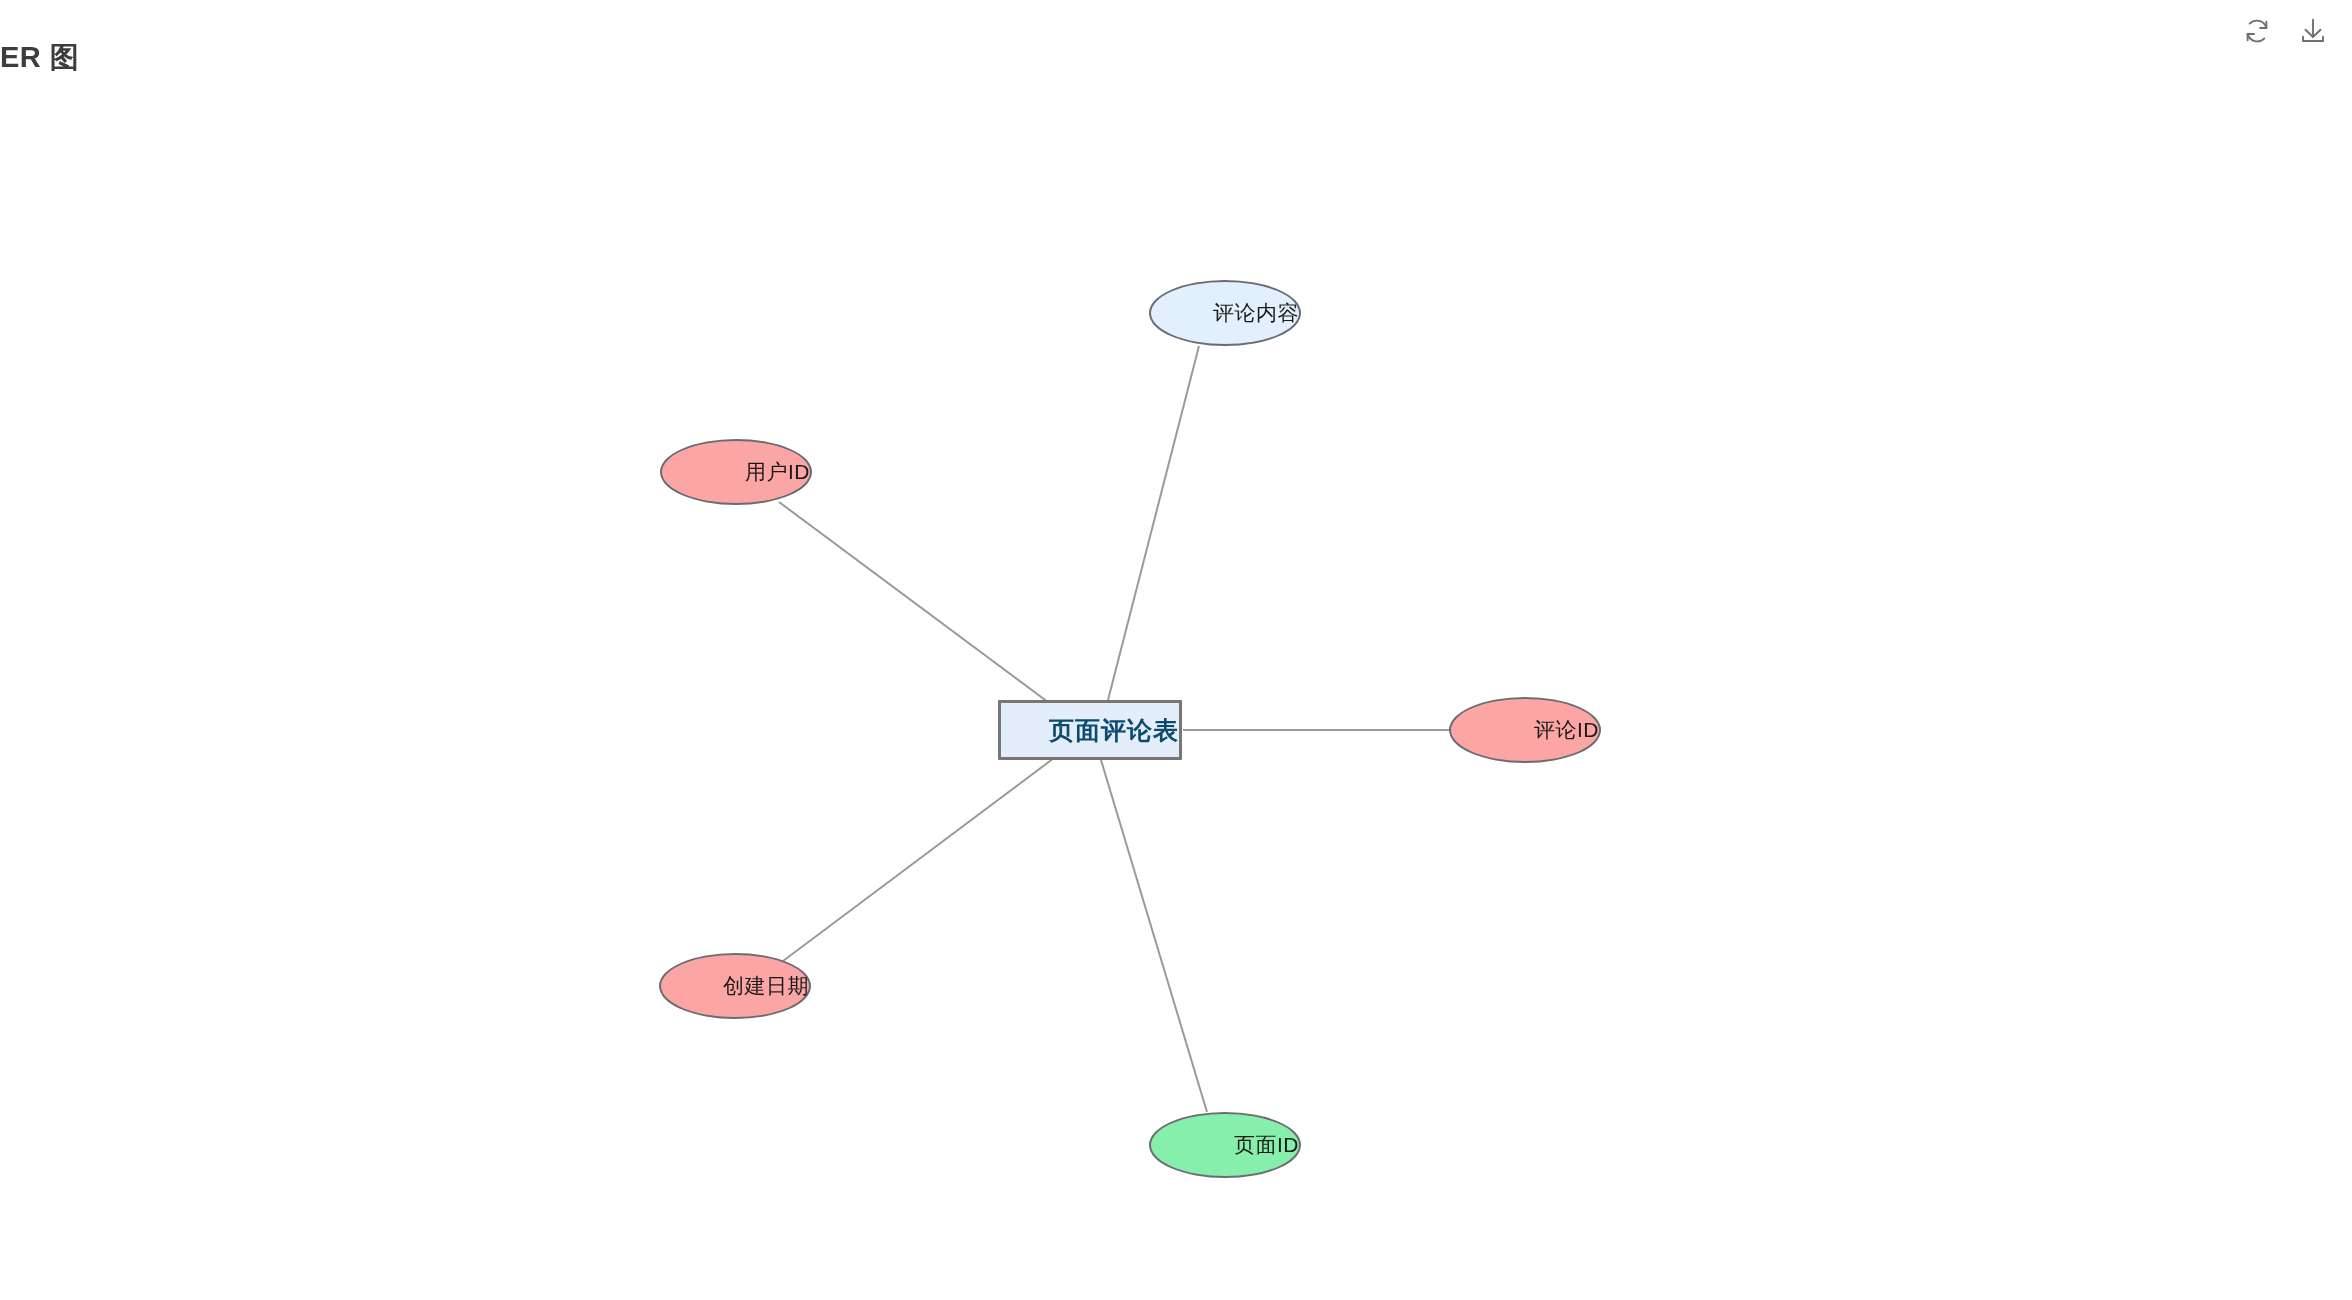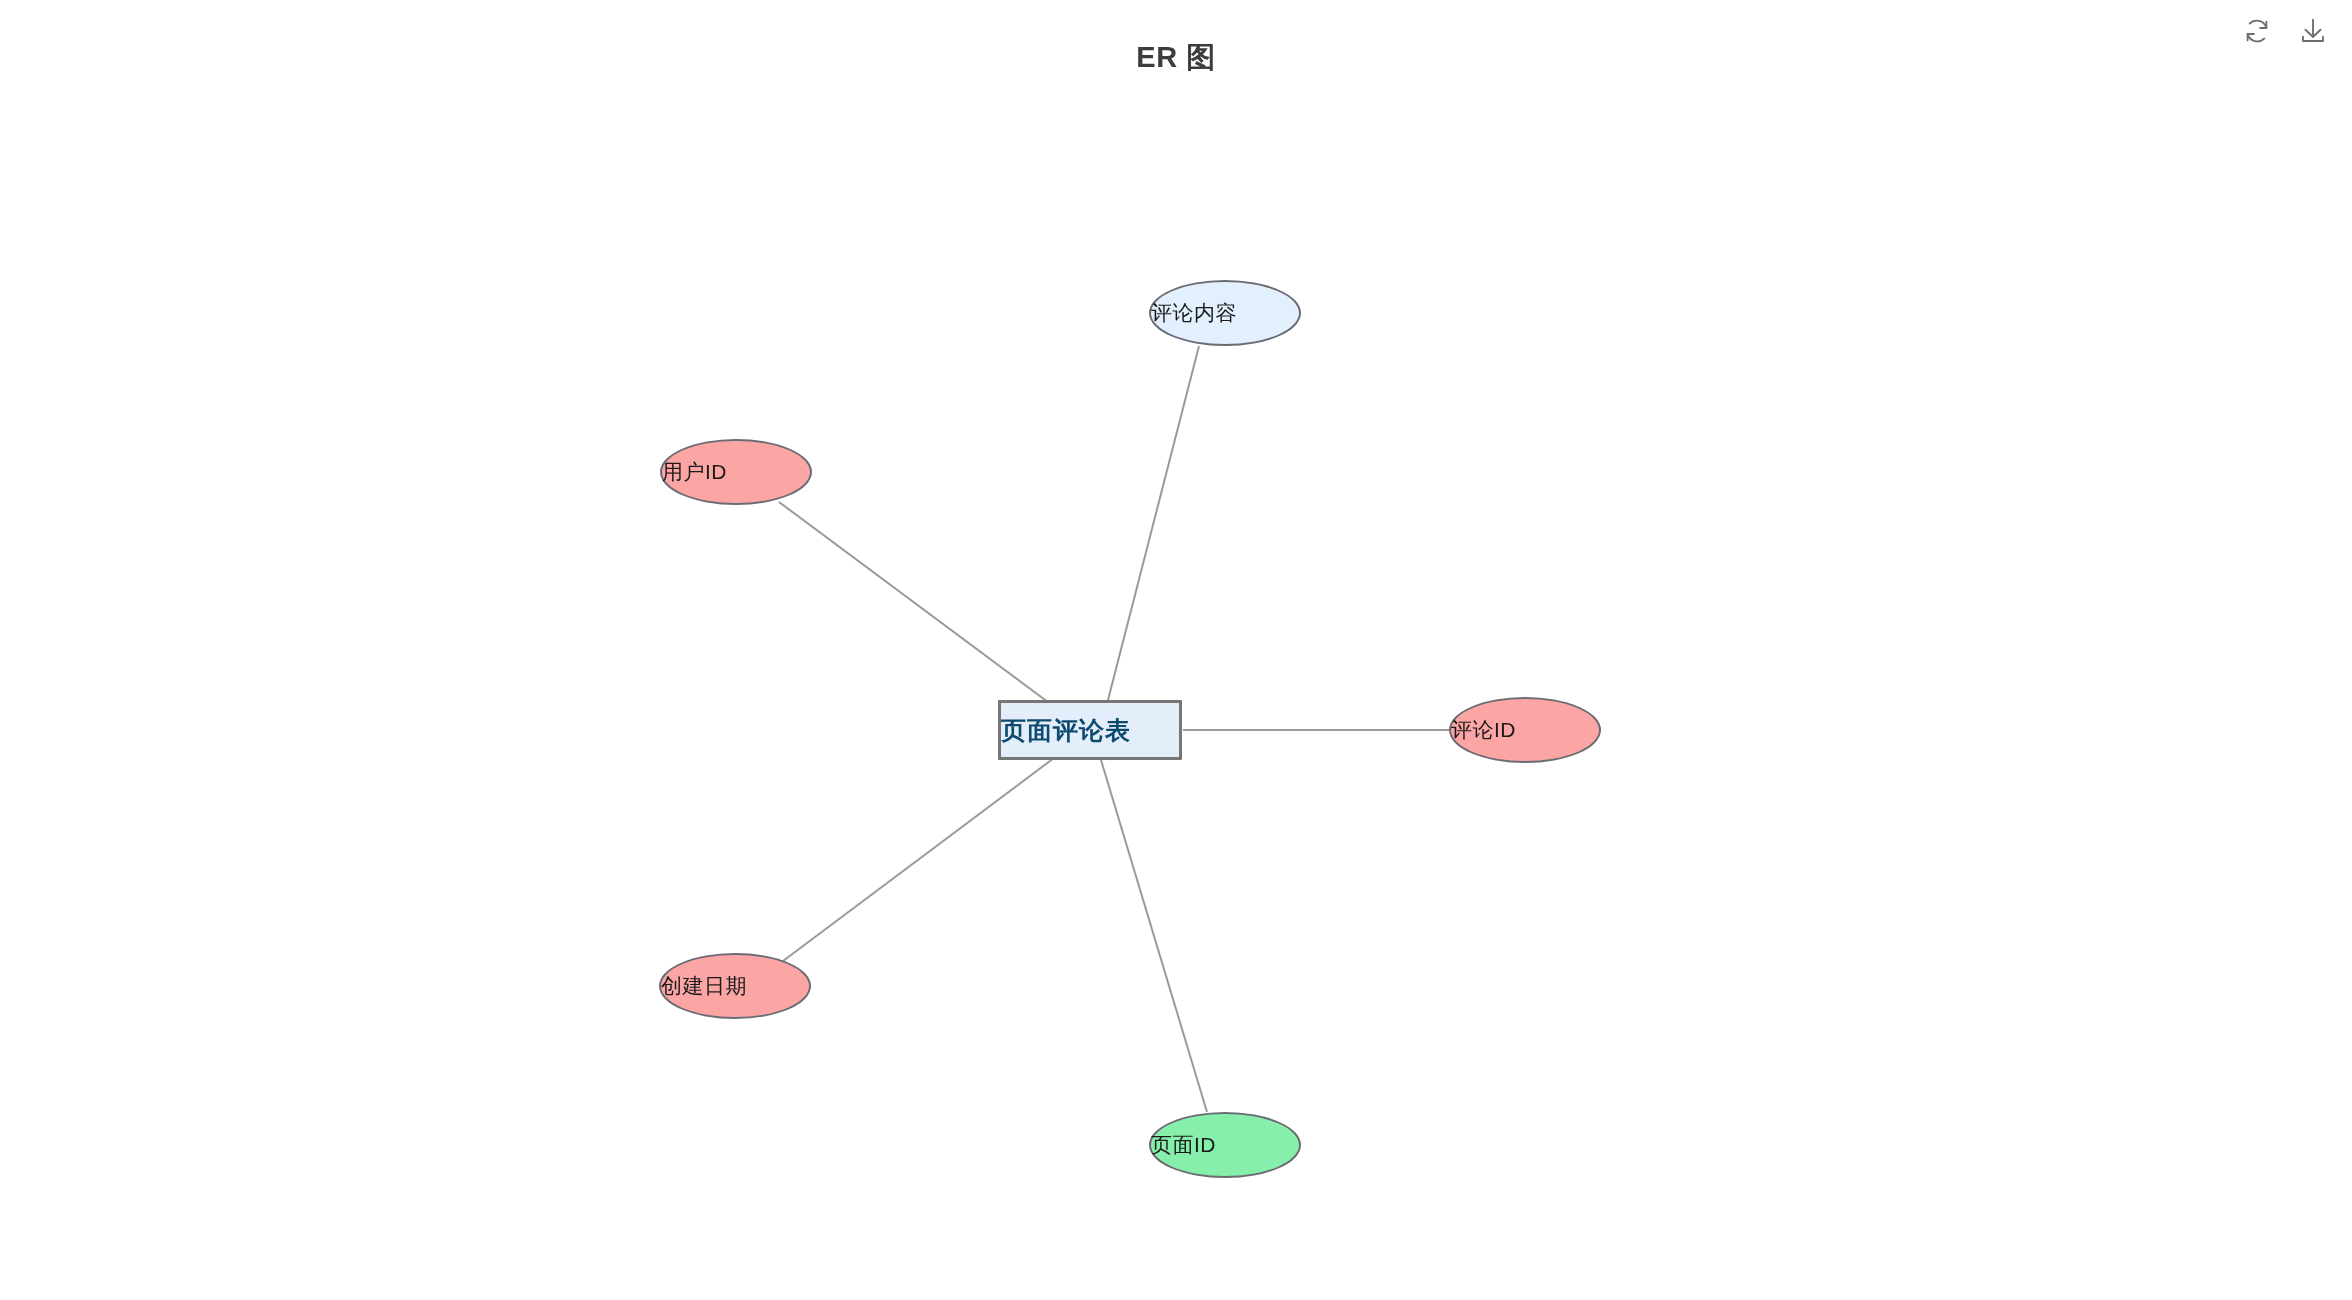--- a/index.html
+++ b/index.html
@@ -23,21 +23,21 @@
     top: 0;
     width: 2352px;
     height: 150px;
     pointer-events: none;
   }
   #page-title {
     position: absolute;
     left: 0;
     top: 38px;
     width: 2352px;
-    text-align: center;
+    text-align: left;
     font-size: 29px;
     font-weight: bold;
     color: #3d3d3d;
     letter-spacing: 0.5px;
   }
   #page-subtitle {
     position: absolute;
     left: 0;
     top: 103px;
     width: 2352px;
@@ -85,21 +85,21 @@
     top: 0;
     width: 2352px;
     height: 1300px;
   }
 
   
   .node {
     position: absolute;
     display: flex;
     align-items: center;
-    justify-content: flex-start;
+    justify-content: flex-end;
     box-sizing: border-box;
     cursor: move;
     user-select: none;
   }
   .entity-node {
     background: #e4eefb;
     border: 3px solid #767676;
     border-radius: 1px;
     font-size: 25px;
     font-weight: bold;

